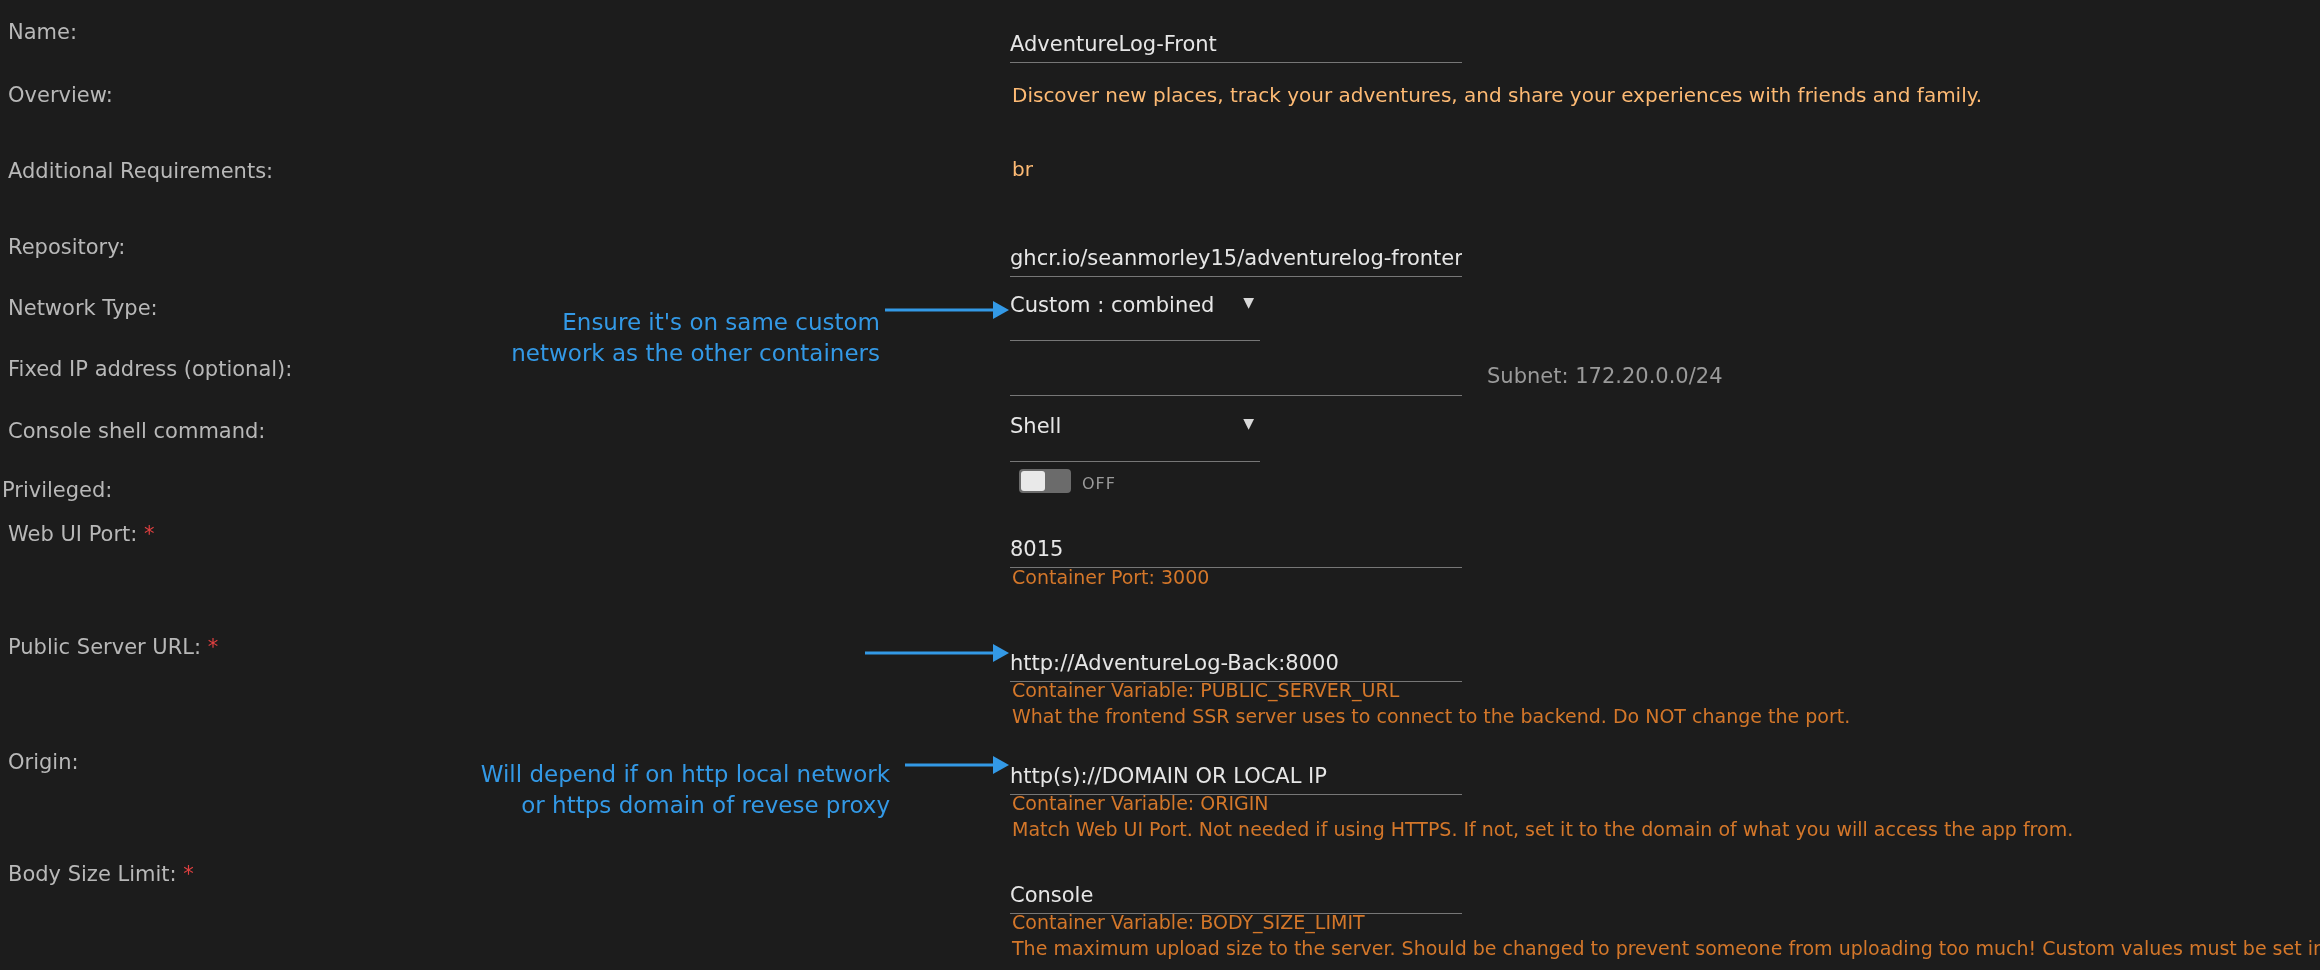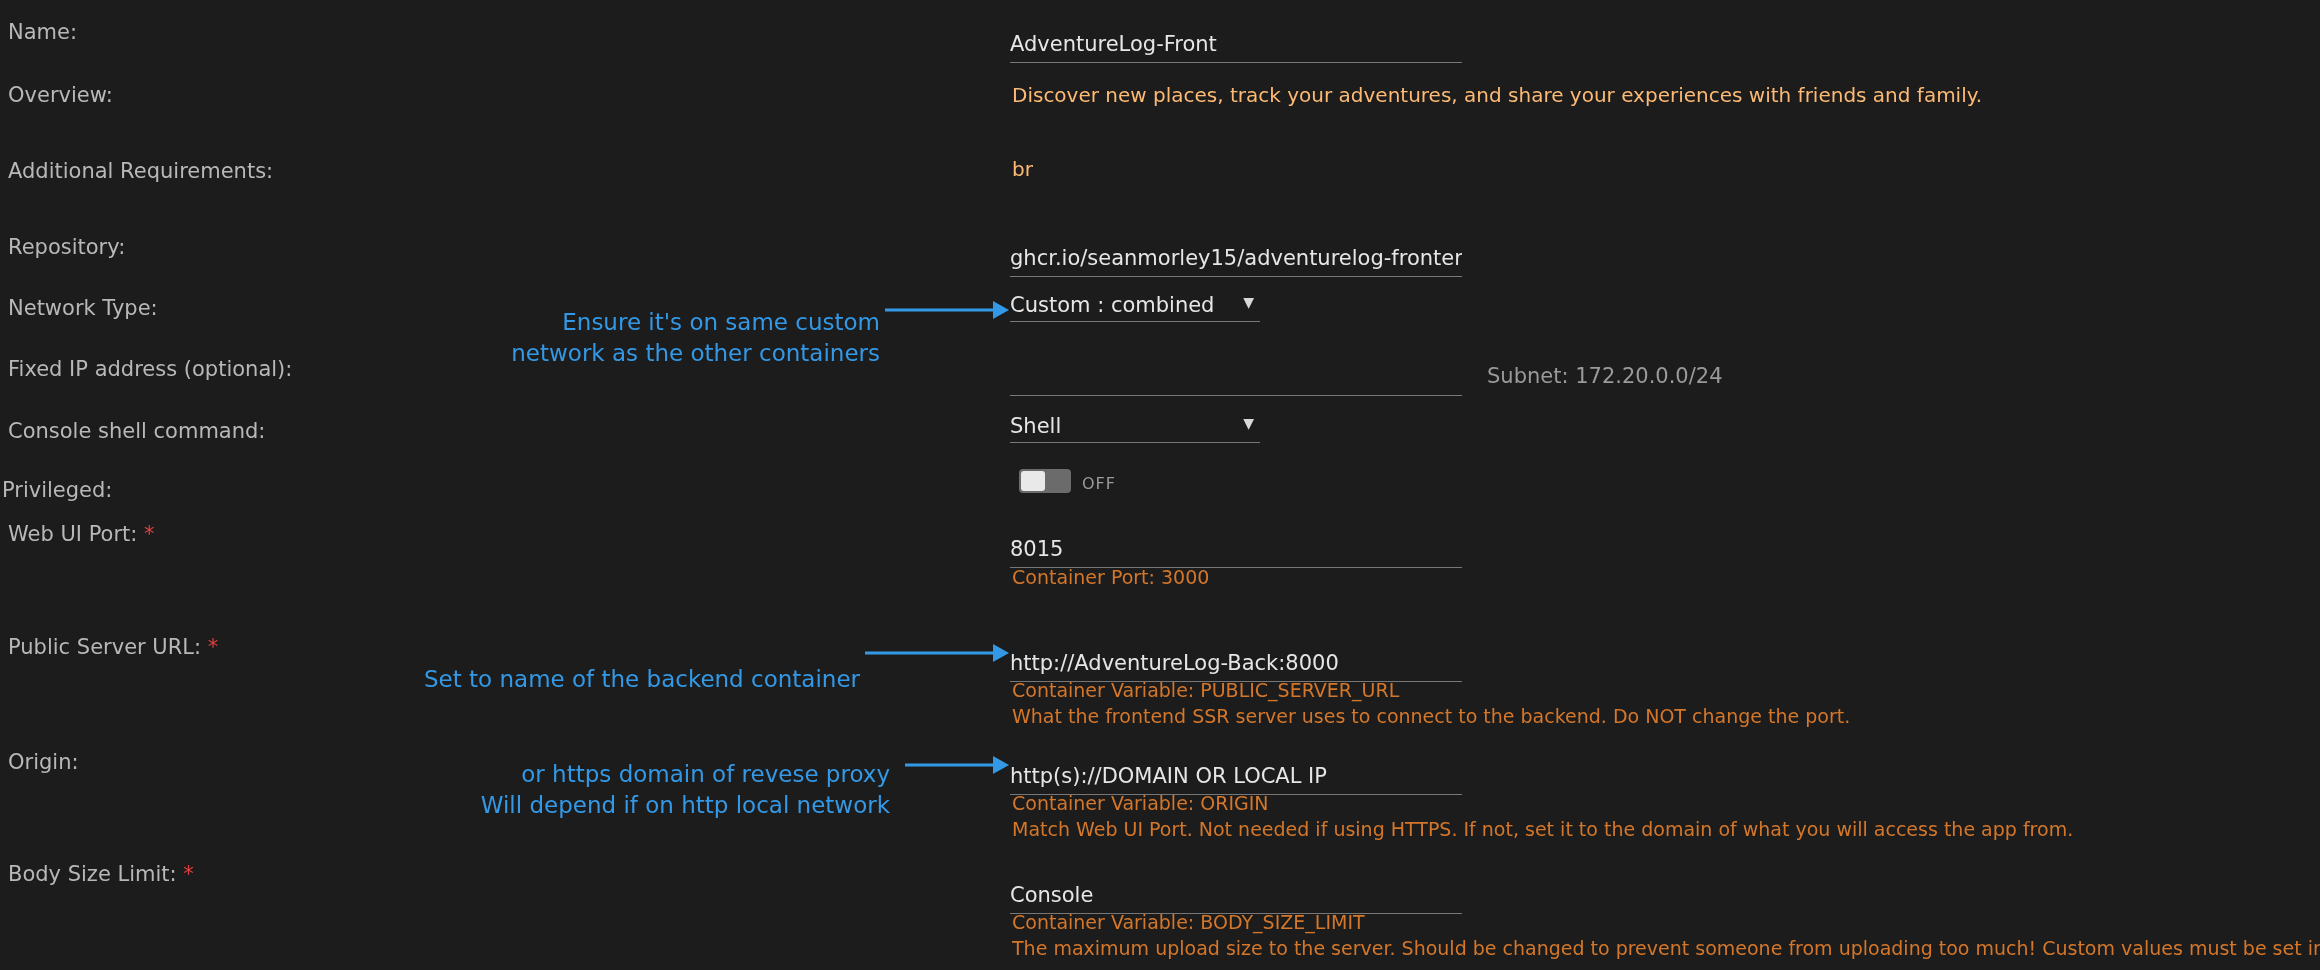--- a/index.html
+++ b/index.html
@@ -39,21 +39,21 @@
     overflow: hidden;
     box-sizing: border-box;
     margin-top: 14px;
   }
 
   .selectbox {
     position: absolute;
     color: #e6e6e6;
     font-size: 21px;
     border-bottom: 1px solid #777;
-    padding-bottom: 4px;
+    padding-bottom: 23px;
     box-sizing: border-box;
   }
   .selectbox .caret {
     position: absolute;
     right: 6px;
     top: 1px;
     font-size: 14px;
     color: #d8d8d8;
   }
 
@@ -177,30 +177,27 @@
 
   <div class="annot" style="left:420px; top:278px; width:460px;">
     <div>Ensure it's on same custom</div>
     <div>network as the other containers</div>
   </div>
   <svg class="arrow" style="left:885px; top:295px;" width="125" height="30">
     <line x1="0" y1="15" x2="108" y2="15" stroke="#3399e6" stroke-width="3"></line>
     <polygon points="108,6 124,15 108,24" fill="#3399e6"></polygon>
   </svg>
 
-  <div class="annot" style="left:250px; top:635px; width:610px;">
-    <div>Set to name of the backend container</div>
-  </div>
   <svg class="arrow" style="left:865px; top:638px;" width="145" height="30">
     <line x1="0" y1="15" x2="128" y2="15" stroke="#3399e6" stroke-width="3"></line>
     <polygon points="128,6 144,15 128,24" fill="#3399e6"></polygon>
   </svg>
 
   <div class="annot" style="left:350px; top:730px; width:540px;">
+    <div>Will depend if on http local network</div>
     <div>or https domain of revese proxy</div>
-    <div>Will depend if on http local network</div>
   </div>
   <svg class="arrow" style="left:905px; top:750px;" width="105" height="30">
     <line x1="0" y1="15" x2="88" y2="15" stroke="#3399e6" stroke-width="3"></line>
     <polygon points="88,6 104,15 88,24" fill="#3399e6"></polygon>
   </svg>
 
 </div>
 
 </body></html>

